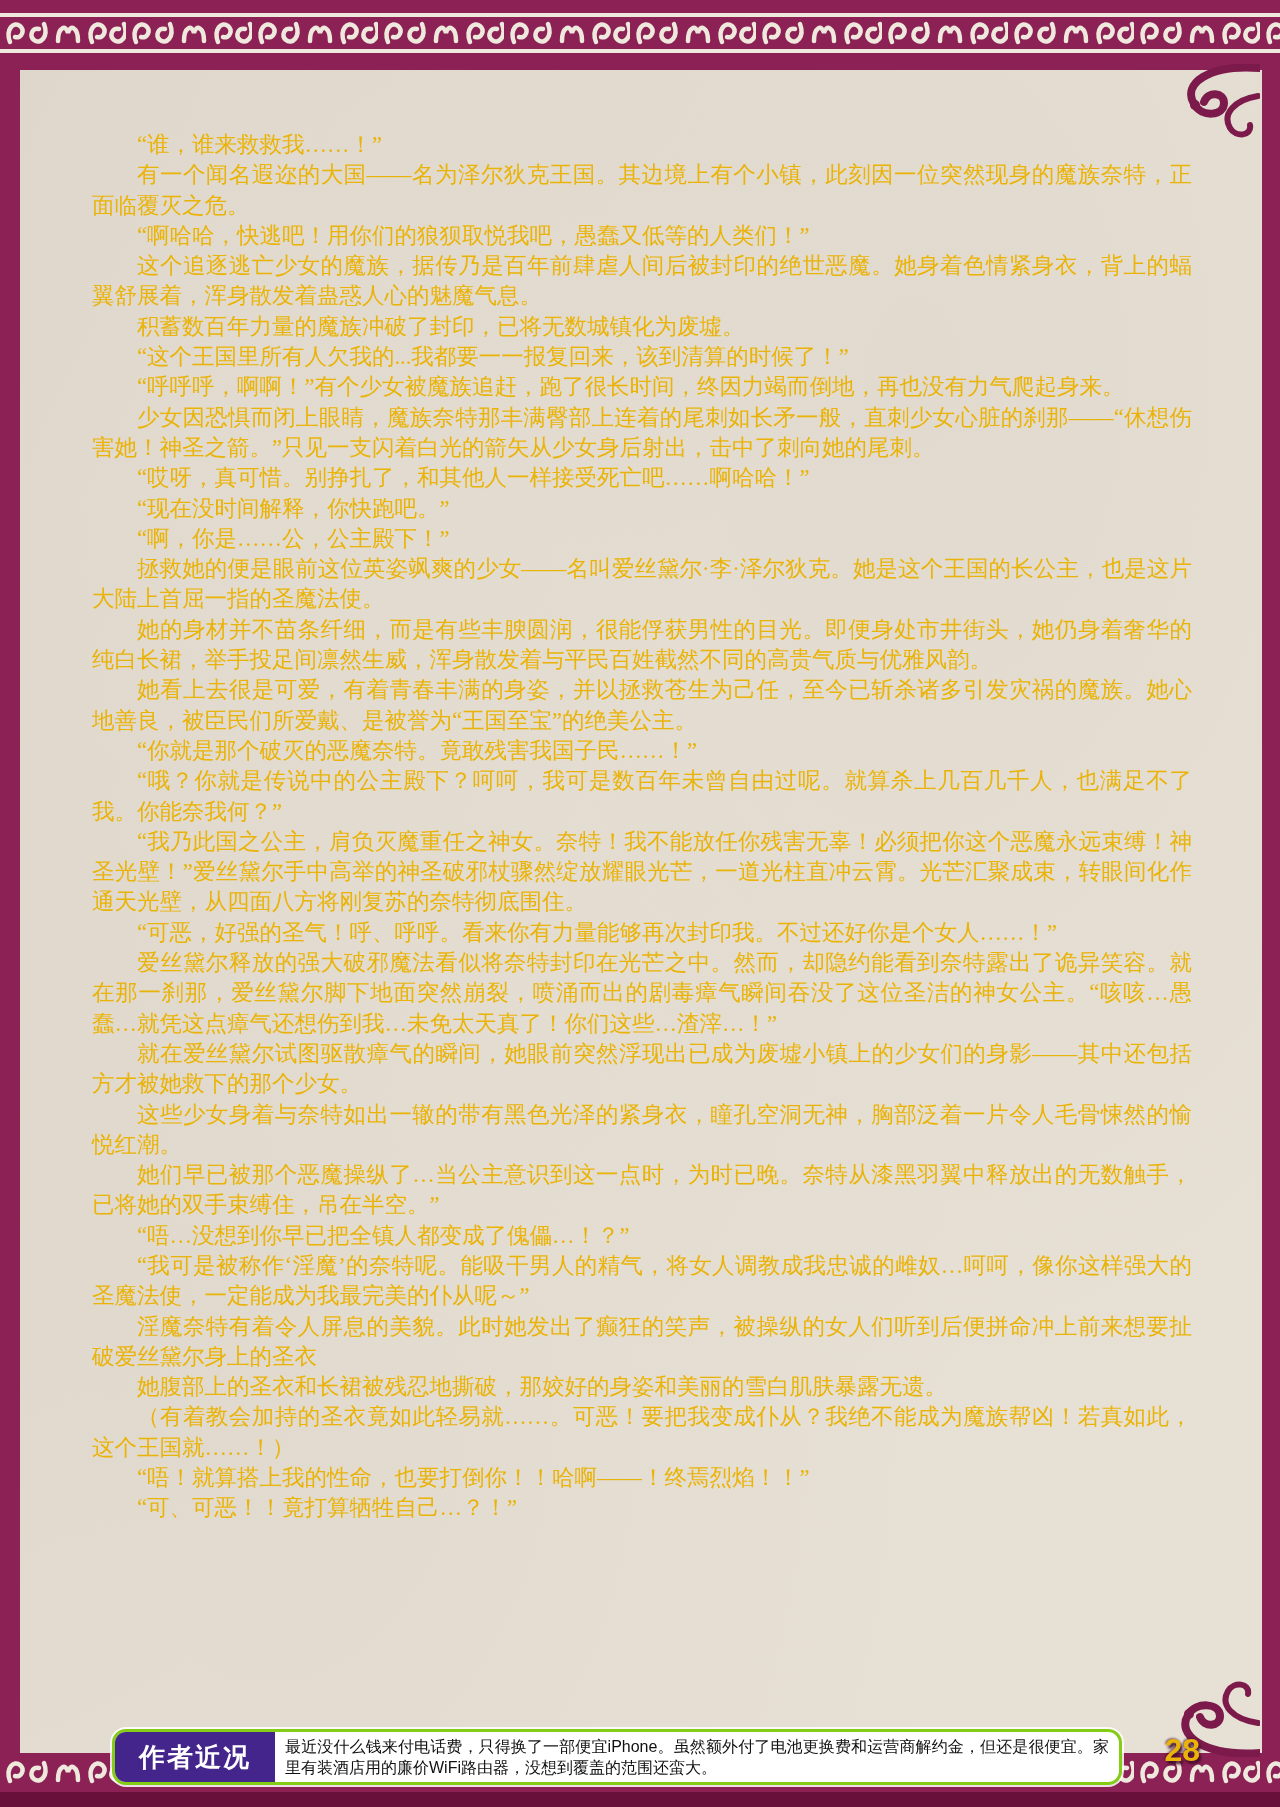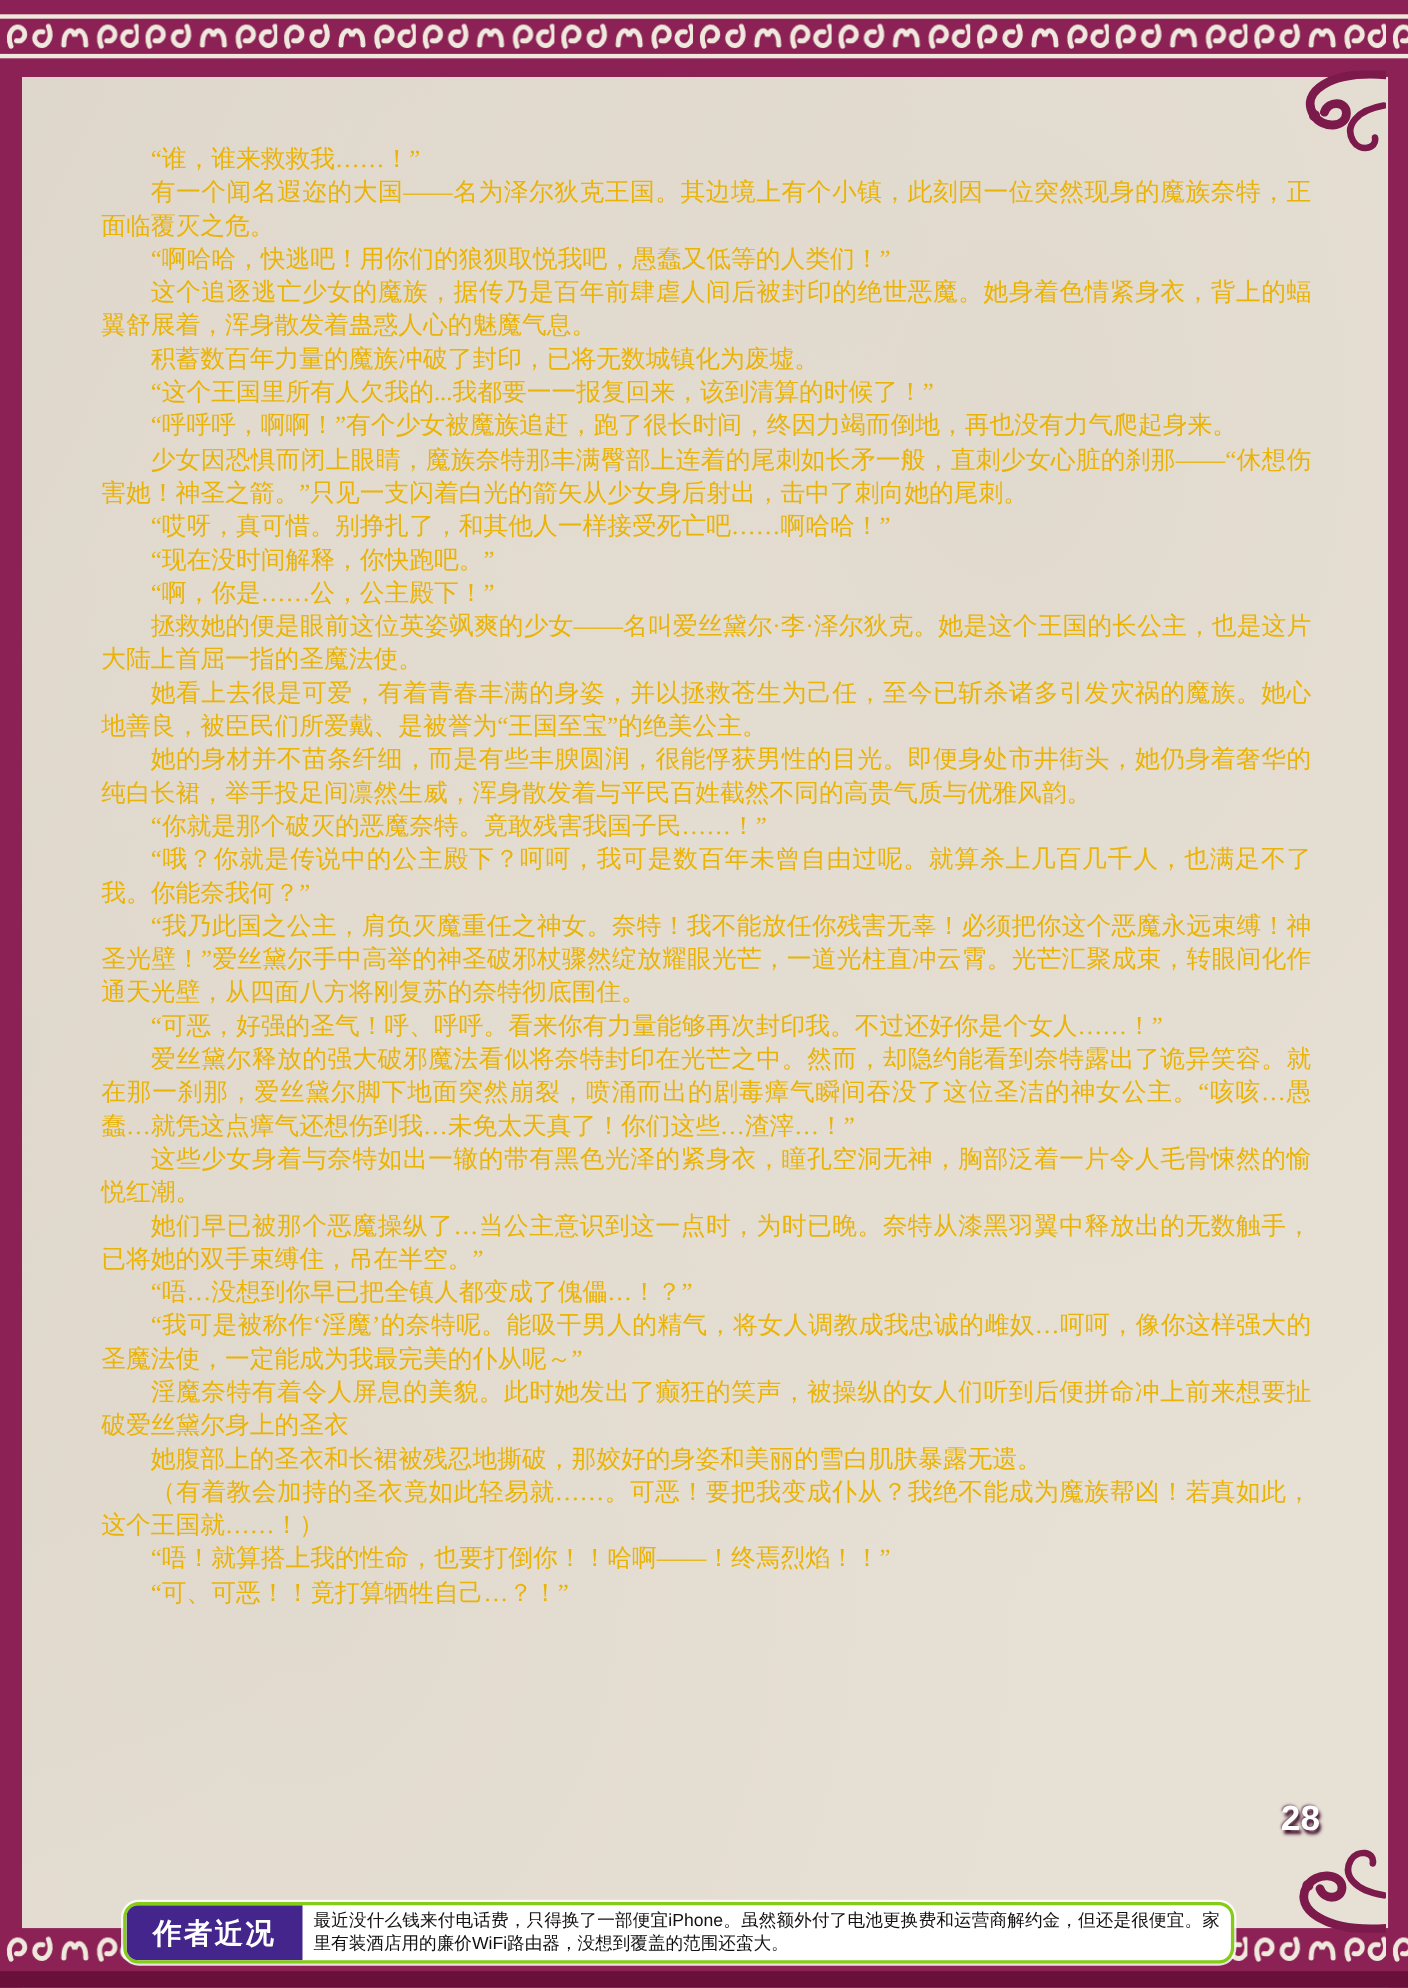--- a/index.html
+++ b/index.html
@@ -28,23 +28,23 @@
   .side.right{right:0;width:18px;}
   .corner{position:absolute;z-index:6;}
   .corner.tr{right:20px;top:64px;}
   .corner.br{right:20px;bottom:50px;}
   .story{
     position:absolute;left:92px;top:130px;width:1100px;z-index:3;
     color:#eab308;font-size:22.5px;line-height:30.3px;
   }
   .story p{margin:0;text-indent:2em;text-align:justify;}
   .pageno{
-    position:absolute;right:80px;top:1635px;z-index:8;
+    position:absolute;right:80px;top:1732px;z-index:8;
     font-family:"Liberation Sans", sans-serif;
-    font-size:32px;font-weight:bold;color:#ffffff;
+    font-size:32px;font-weight:bold;color:#eab308;
     text-shadow:2px 3px 3px #3f0c2a, -1px -1px 2px rgba(63,12,42,.6);
   }
   .author-bar{
     position:absolute;left:112px;top:1729px;width:1004px;height:50px;z-index:9;
     display:flex;align-items:stretch;
     background:#ffffff;border:3px solid #84cc16;border-radius:14px;
     overflow:hidden;box-shadow:0 0 0 2px rgba(255,255,255,.85);
   }
   .author-label{
     background:#44258c;color:#ffffff;flex:0 0 auto;
@@ -98,27 +98,28 @@
       <p>“啊哈哈，快逃吧！用你们的狼狈取悦我吧，愚蠢又低等的人类们！”</p>
       <p>这个追逐逃亡少女的魔族，据传乃是百年前肆虐人间后被封印的绝世恶魔。她身着色情紧身衣，背上的蝠翼舒展着，浑身散发着蛊惑人心的魅魔气息。</p>
       <p>积蓄数百年力量的魔族冲破了封印，已将无数城镇化为废墟。</p>
       <p>“这个王国里所有人欠我的...我都要一一报复回来，该到清算的时候了！”</p>
       <p>“呼呼呼，啊啊！”有个少女被魔族追赶，跑了很长时间，终因力竭而倒地，再也没有力气爬起身来。</p>
       <p>少女因恐惧而闭上眼睛，魔族奈特那丰满臀部上连着的尾刺如长矛一般，直刺少女心脏的刹那——“休想伤害她！神圣之箭。”只见一支闪着白光的箭矢从少女身后射出，击中了刺向她的尾刺。</p>
       <p>“哎呀，真可惜。别挣扎了，和其他人一样接受死亡吧……啊哈哈！”</p>
       <p>“现在没时间解释，你快跑吧。”</p>
       <p>“啊，你是……公，公主殿下！”</p>
       <p>拯救她的便是眼前这位英姿飒爽的少女——名叫爱丝黛尔·李·泽尔狄克。她是这个王国的长公主，也是这片大陆上首屈一指的圣魔法使。</p>
+      <p>她的身材并不苗条纤细，而是有些丰腴圆润，很能俘获男性的目光。即便身处市井街头，她仍身着奢华的纯白长裙，举手投足间凛然生威，浑身散发着与平民百姓截然不同的高贵气质与优雅风韵。</p>
       <p>她看上去很是可爱，有着青春丰满的身姿，并以拯救苍生为己任，至今已斩杀诸多引发灾祸的魔族。她心地善良，被臣民们所爱戴、是被誉为“王国至宝”的绝美公主。</p>
-      <p>她的身材并不苗条纤细，而是有些丰腴圆润，很能俘获男性的目光。即便身处市井街头，她仍身着奢华的纯白长裙，举手投足间凛然生威，浑身散发着与平民百姓截然不同的高贵气质与优雅风韵。</p>
       <p>“你就是那个破灭的恶魔奈特。竟敢残害我国子民……！”</p>
       <p>“哦？你就是传说中的公主殿下？呵呵，我可是数百年未曾自由过呢。就算杀上几百几千人，也满足不了我。你能奈我何？”</p>
       <p>“我乃此国之公主，肩负灭魔重任之神女。奈特！我不能放任你残害无辜！必须把你这个恶魔永远束缚！神圣光壁！”爱丝黛尔手中高举的神圣破邪杖骤然绽放耀眼光芒，一道光柱直冲云霄。光芒汇聚成束，转眼间化作通天光壁，从四面八方将刚复苏的奈特彻底围住。</p>
       <p>“可恶，好强的圣气！呼、呼呼。看来你有力量能够再次封印我。不过还好你是个女人……！”</p>
       <p>爱丝黛尔释放的强大破邪魔法看似将奈特封印在光芒之中。然而，却隐约能看到奈特露出了诡异笑容。就在那一刹那，爱丝黛尔脚下地面突然崩裂，喷涌而出的剧毒瘴气瞬间吞没了这位圣洁的神女公主。“咳咳…愚蠢…就凭这点瘴气还想伤到我…未免太天真了！你们这些…渣滓…！”</p>
+      <p>就在爱丝黛尔试图驱散瘴气的瞬间，她眼前突然浮现出已成为废墟小镇上的少女们的身影——其中还包括方才被她救下的那个少女。</p>
       <p>这些少女身着与奈特如出一辙的带有黑色光泽的紧身衣，瞳孔空洞无神，胸部泛着一片令人毛骨悚然的愉悦红潮。</p>
       <p>她们早已被那个恶魔操纵了…当公主意识到这一点时，为时已晚。奈特从漆黑羽翼中释放出的无数触手，已将她的双手束缚住，吊在半空。”</p>
       <p>“唔…没想到你早已把全镇人都变成了傀儡…！？”</p>
       <p>“我可是被称作‘淫魔’的奈特呢。能吸干男人的精气，将女人调教成我忠诚的雌奴…呵呵，像你这样强大的圣魔法使，一定能成为我最完美的仆从呢～”</p>
       <p>淫魔奈特有着令人屏息的美貌。此时她发出了癫狂的笑声，被操纵的女人们听到后便拼命冲上前来想要扯破爱丝黛尔身上的圣衣</p>
       <p>她腹部上的圣衣和长裙被残忍地撕破，那姣好的身姿和美丽的雪白肌肤暴露无遗。</p>
       <p>（有着教会加持的圣衣竟如此轻易就……。可恶！要把我变成仆从？我绝不能成为魔族帮凶！若真如此，这个王国就……！）</p>
       <p>“唔！就算搭上我的性命，也要打倒你！！哈啊——！终焉烈焰！！”</p>
       <p>“可、可恶！！竟打算牺牲自己…？！”</p>
     </div>

